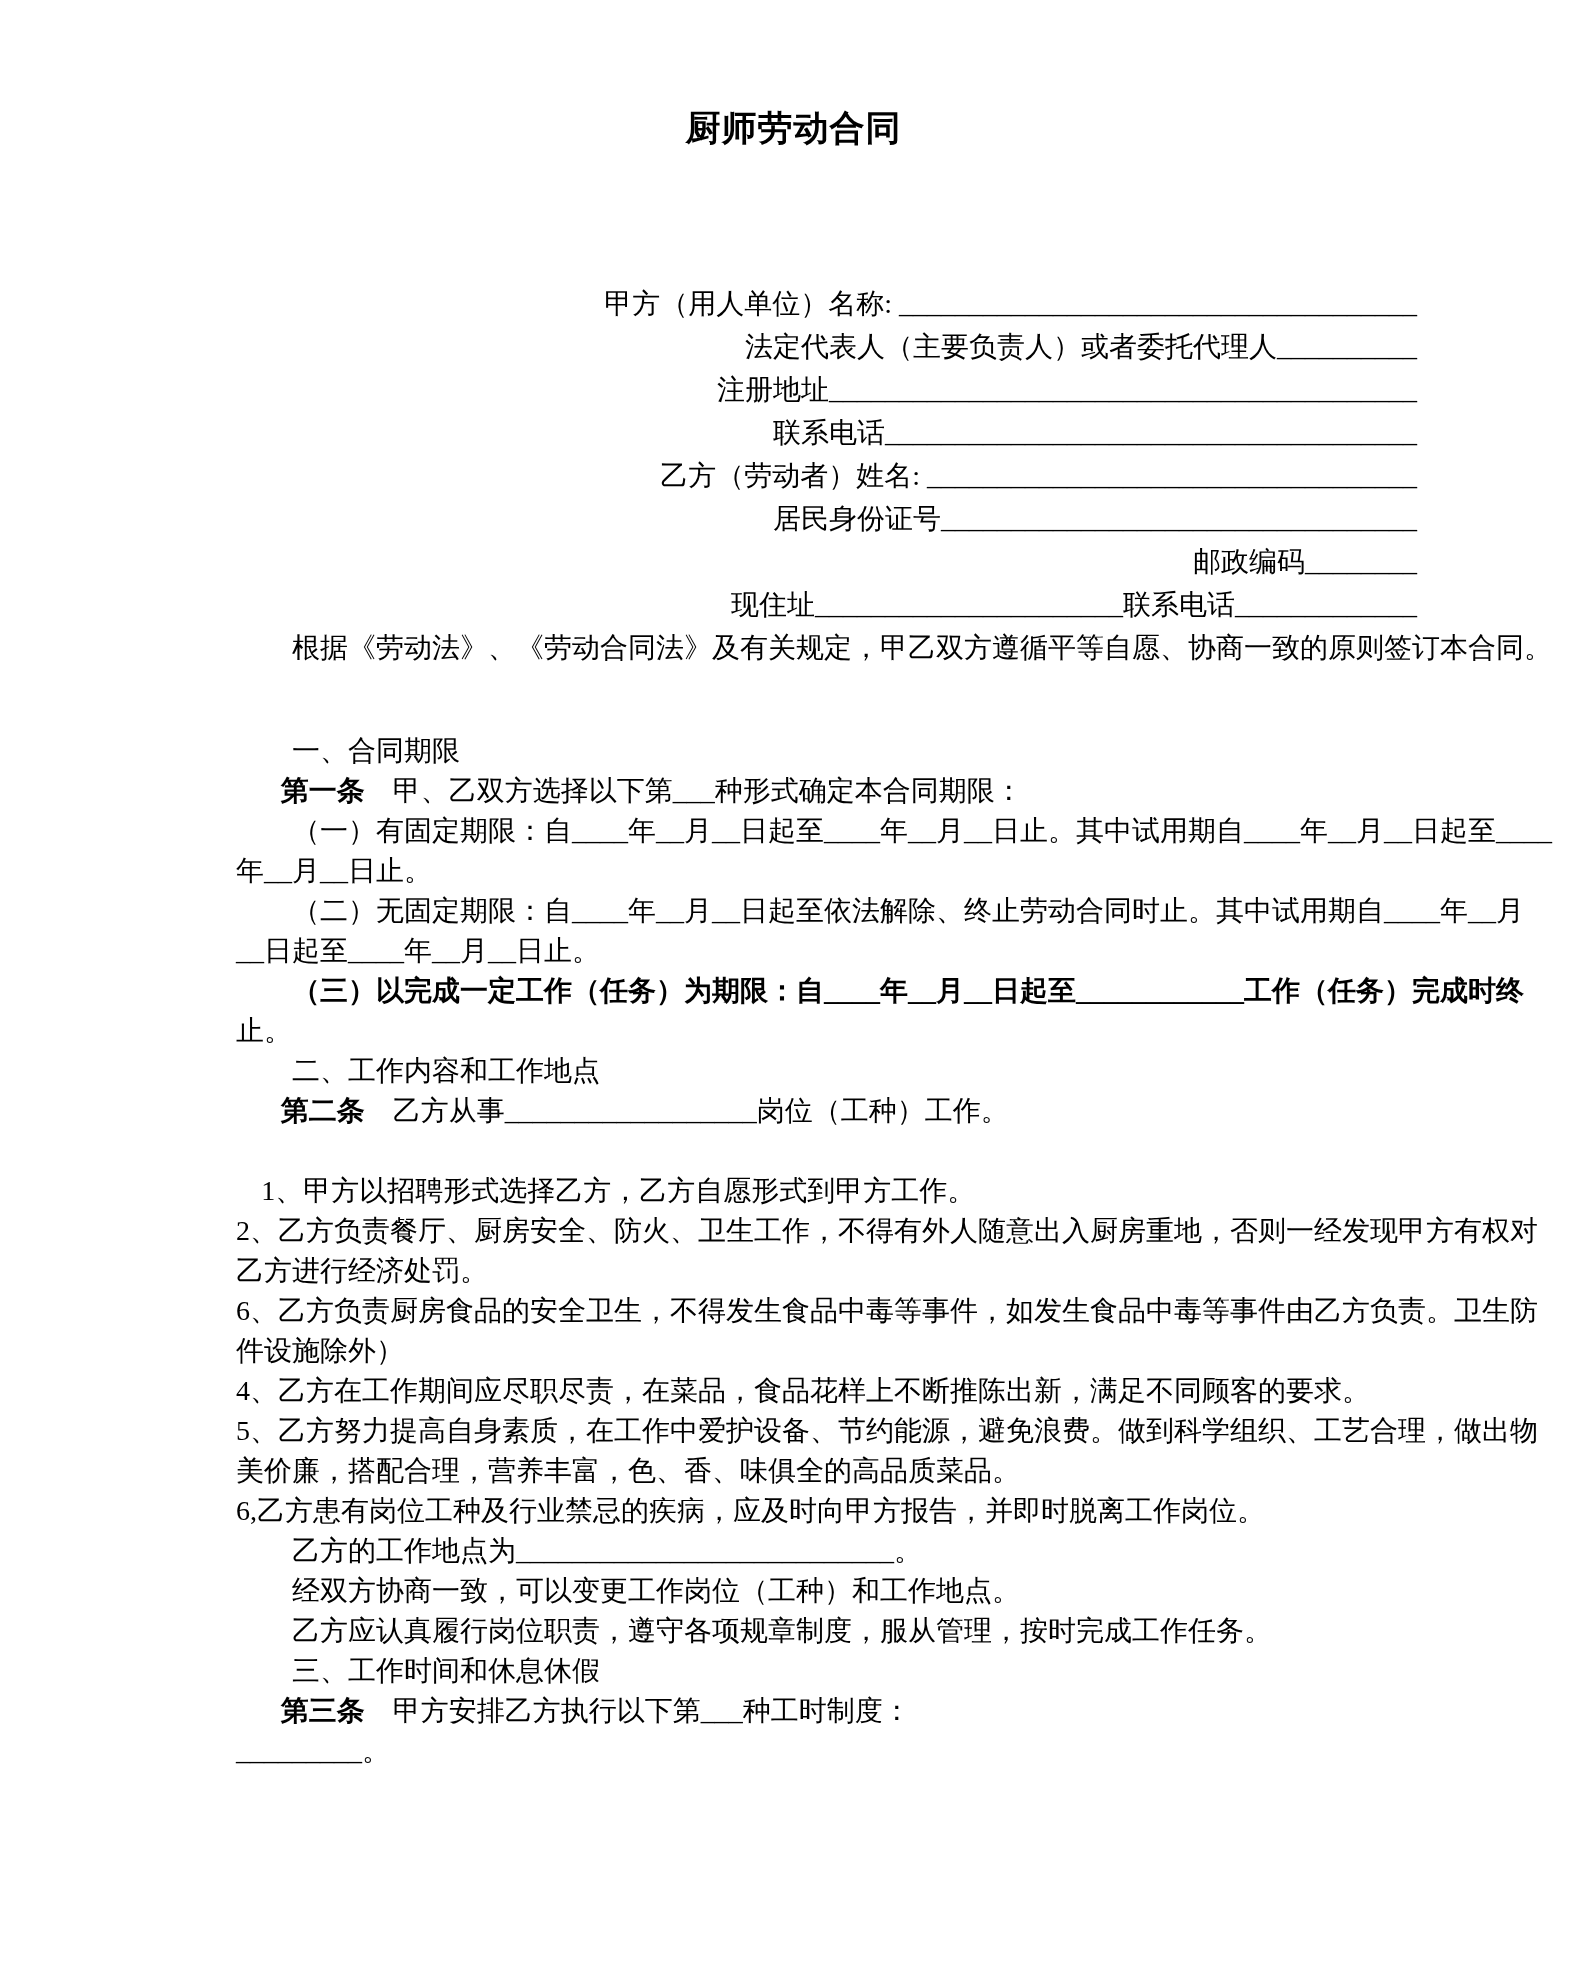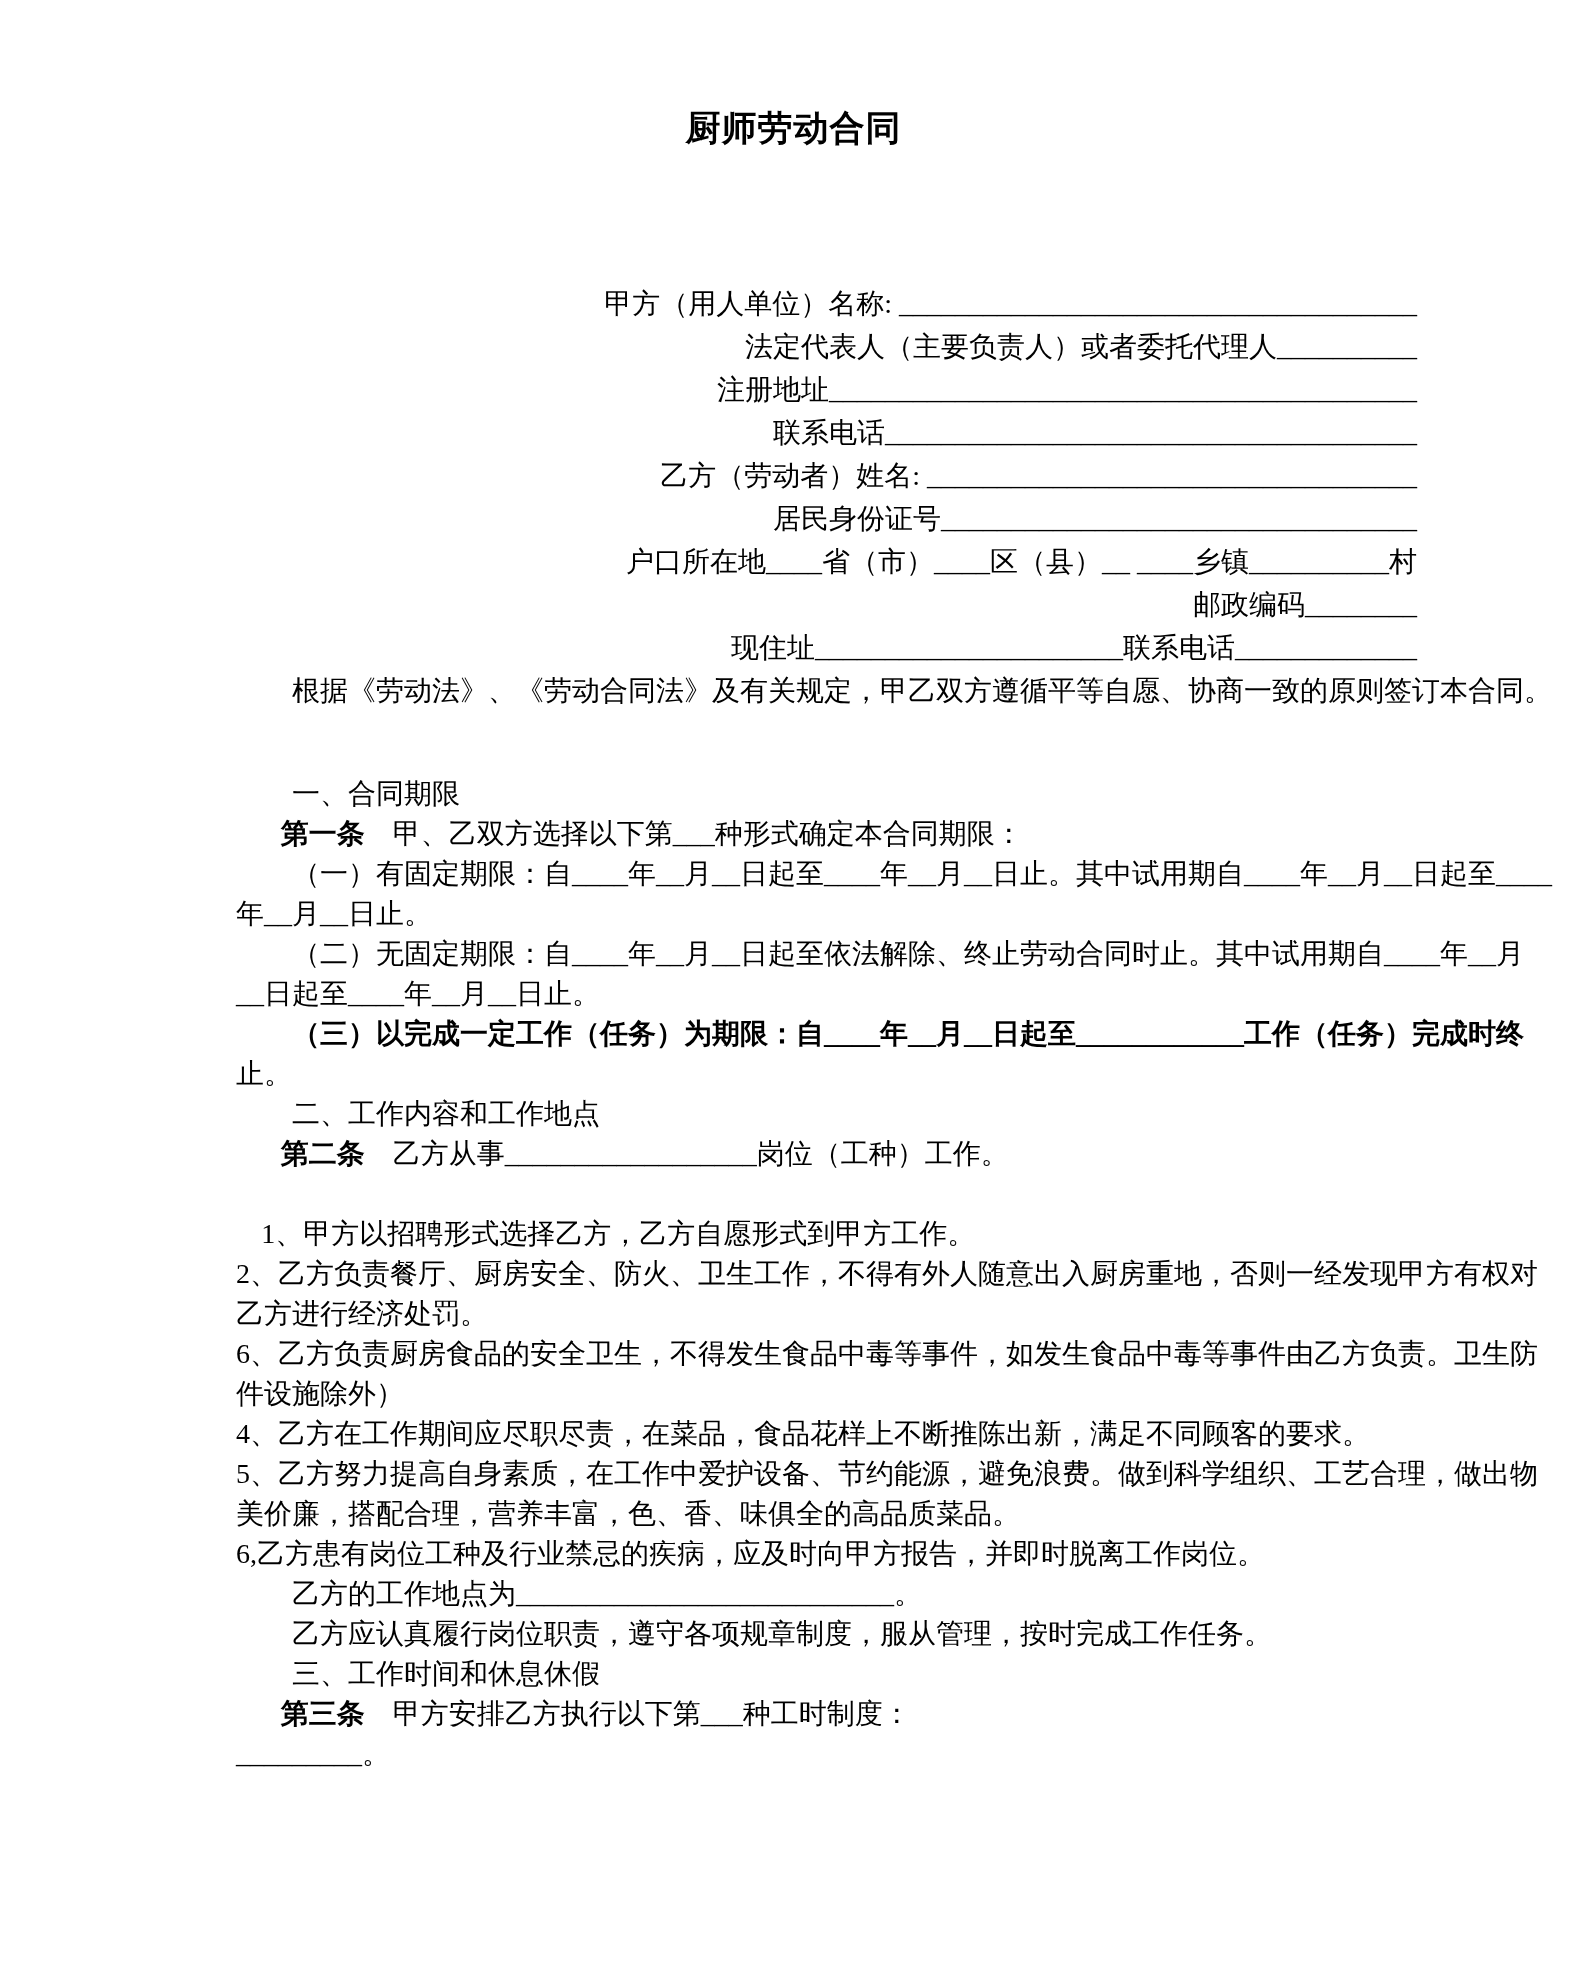--- a/index.html
+++ b/index.html
@@ -42,21 +42,20 @@
 <div class="page">
   <div class="doc-title">厨师劳动合同</div>
   <div class="content">
     <div class="fields-block">
         <div class="line" style="padding-left: 56px;"><span>甲方（用人单位）名称: _____________________________________</span></div>
         <div class="line" style="padding-left: 56px;"><span>法定代表人（主要负责人）或者委托代理人__________</span></div>
         <div class="line" style="padding-left: 56px;"><span>注册地址__________________________________________</span></div>
         <div class="line" style="padding-left: 56px;"><span>联系电话______________________________________</span></div>
         <div class="line" style="padding-left: 56px;"><span>乙方（劳动者）姓名: ___________________________________</span></div>
         <div class="line" style="padding-left: 56px;"><span>居民身份证号__________________________________</span></div>
-        <div class="line" style="padding-left: 56px;"><span>户口所在地____省（市）____区（县）__ ____乡镇__________村</span></div>
         <div class="line" style="padding-left: 56px;"><span>邮政编码________</span></div>
         <div class="line" style="padding-left: 56px;"><span>现住址______________________联系电话_____________</span></div>
         <div class="line" style="padding-left: 56px;"><span>根据《劳动法》、《劳动合同法》及有关规定，甲乙双方遵循平等自愿、协商一致的原则签订本合同。</span></div>
       </div>
     <div class="body-block">
         <div class="line" style="padding-left: 56px;"><span>一、合同期限</span></div>
         <div class="line" style="padding-left: 44.8px;"><span class="bold">第一条</span><span>　甲、乙双方选择以下第___种形式确定本合同期限：</span></div>
         <div class="line" style="padding-left: 56px;"><span>（一）有固定期限：自____年__月__日起至____年__月__日止。其中试用期自____年__月__日起至____</span></div>
         <div class="line" style="padding-left: 0px;"><span>年__月__日止。</span></div>
         <div class="line" style="padding-left: 56px;"><span>（二）无固定期限：自____年__月__日起至依法解除、终止劳动合同时止。其中试用期自____年__月</span></div>
@@ -69,19 +68,20 @@
         <div class="line" style="padding-left: 25.2px;"><span>1、甲方以招聘形式选择乙方，乙方自愿形式到甲方工作。</span></div>
         <div class="line" style="padding-left: 0px;"><span>2、乙方负责餐厅、厨房安全、防火、卫生工作，不得有外人随意出入厨房重地，否则一经发现甲方有权对</span></div>
         <div class="line" style="padding-left: 0px;"><span>乙方进行经济处罚。</span></div>
         <div class="line" style="padding-left: 0px;"><span>6、乙方负责厨房食品的安全卫生，不得发生食品中毒等事件，如发生食品中毒等事件由乙方负责。卫生防</span></div>
         <div class="line" style="padding-left: 0px;"><span>件设施除外）</span></div>
         <div class="line" style="padding-left: 0px;"><span>4、乙方在工作期间应尽职尽责，在菜品，食品花样上不断推陈出新，满足不同顾客的要求。</span></div>
         <div class="line" style="padding-left: 0px;"><span>5、乙方努力提高自身素质，在工作中爱护设备、节约能源，避免浪费。做到科学组织、工艺合理，做出物</span></div>
         <div class="line" style="padding-left: 0px;"><span>美价廉，搭配合理，营养丰富，色、香、味俱全的高品质菜品。</span></div>
         <div class="line" style="padding-left: 0px;"><span>6,乙方患有岗位工种及行业禁忌的疾病，应及时向甲方报告，并即时脱离工作岗位。</span></div>
         <div class="line" style="padding-left: 56px;"><span>乙方的工作地点为___________________________。</span></div>
+        <div class="line" style="padding-left: 56px;"><span>经双方协商一致，可以变更工作岗位（工种）和工作地点。</span></div>
         <div class="line" style="padding-left: 56px;"><span>乙方应认真履行岗位职责，遵守各项规章制度，服从管理，按时完成工作任务。</span></div>
         <div class="line" style="padding-left: 56px;"><span>三、工作时间和休息休假</span></div>
         <div class="line" style="padding-left: 44.8px;"><span class="bold">第三条</span><span>　甲方安排乙方执行以下第___种工时制度：</span></div>
         <div class="line" style="padding-left: 0px;"><span>_________。</span></div>
       </div>
   </div>
 </div>
 
 </body></html>

